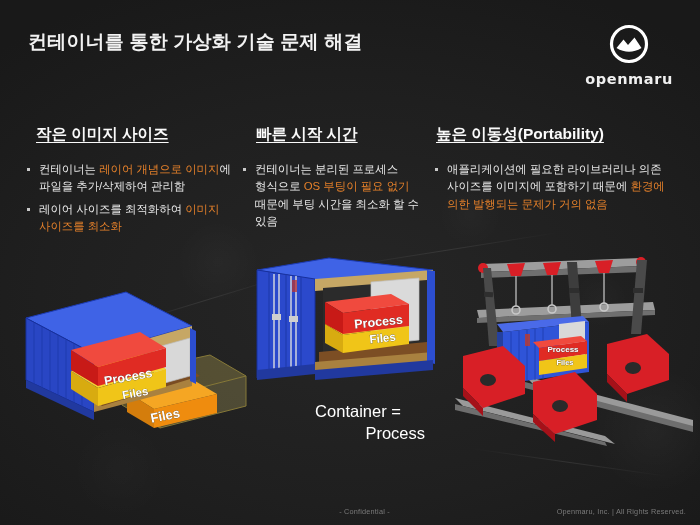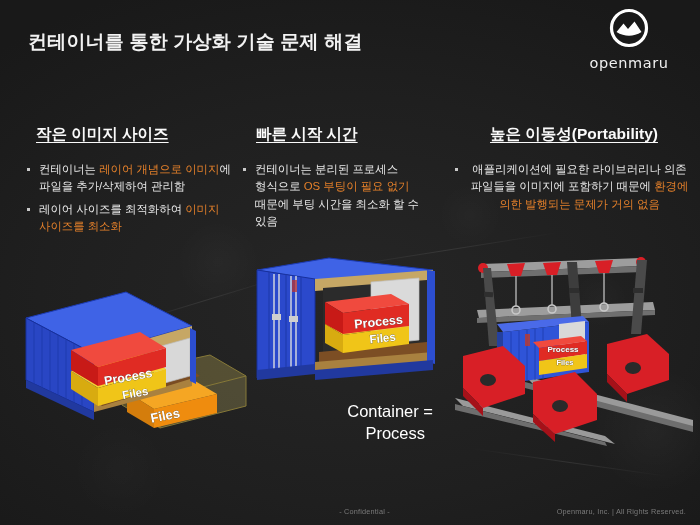--- a/index.html
+++ b/index.html
@@ -37,39 +37,40 @@
     top: 29px;
     font-size: 19px;
     font-weight: bold;
     color: #f2f2f2;
     letter-spacing: 0.2px;
     white-space: nowrap;
   }
   .logo {
     position: absolute;
     right: 22px;
-    top: 8px;
+    top: 24px;
     width: 98px;
     text-align: center;
+    font-weight: bold;
   }
   .logo-mark { display:block; margin: 0 auto; }
   .logo-word {
     display: block;
     margin-top: 3px;
     font-size: 14.5px;
     letter-spacing: 0.6px;
     color: #f0f0f0;
     font-family: "DejaVu Sans", sans-serif;
   }
 
   
   .col { position: absolute; top: 124px; }
   .col-1 { left: 24px;  width: 218px; }
   .col-2 { left: 240px; width: 200px; }
-  .col-3 { left: 452px; width: 240px; text-align: center; }
+  .col-3 { left: 432px; width: 240px; }
 
   .col-heading {
     font-size: 15.5px;
     font-weight: bold;
     color: #fafafa;
     text-decoration: underline;
     text-underline-offset: 3px;
     white-space: nowrap;
     margin: 0 0 16px 0;
   }
@@ -99,21 +100,21 @@
   .hl { color: #e5802a; }
 
   
   .caption {
     position: absolute;
     color: #ffffff;
     font-size: 16.5px;
     line-height: 1.35;
   }
   .cap-2 { left: 283px; top: 400px; width: 150px; }
-  .cap-2 .l1 { display: block; text-align: right; }
+  .cap-2 .l1 { display: block; text-align: center; }
   .cap-2 .l2 { display: block; text-align: right; padding-right: 8px; }
 
   
   .foot {
     position: absolute;
     bottom: 9px;
     font-size: 7.3px;
     color: #7a7a7a;
     letter-spacing: 0.2px;
     text-align: center;
@@ -169,21 +170,21 @@
     <div class="col-heading">작은 이미지 사이즈</div>
     <ul class="bullets">
       <li><span>컨테이너는 </span><span class="hl">레이어 개념으로 이미지</span><span>에 파일을 추가/삭제하여 관리함</span></li>
       <li><span>레이어 사이즈를 최적화하여 </span><span class="hl">이미지 사이즈를 최소화</span></li>
     </ul>
   </div>
 
   <div class="col col-3">
     <div class="col-heading">높은 이동성(Portability)</div>
     <ul class="bullets">
-      <li><span>애플리케이션에 필요한 라이브러리나 의존 파일들을 이미지에 포함하기 때문에 </span><span class="hl">환경에 의한 발행되는 문제가 거의 없음</span></li>
+      <li><span>애플리케이션에 필요한 라이브러리나 의존 사이즈를 이미지에 포함하기 때문에 </span><span class="hl">환경에 의한 발행되는 문제가 거의 없음</span></li>
     </ul>
   </div>
 
   <div class="figure fig-1">
     <svg viewBox="0 0 232 185">
 
       <g opacity="0.55">
         <path d="M108 122 L196 103 L232 124 L146 146 Z" fill="#efd968" opacity="0.45"></path>
         <path d="M108 122 L146 146 L146 176 L108 153 Z" fill="#e3c84d" opacity="0.5"></path>
         <path d="M146 146 L232 124 L232 154 L146 176 Z" fill="#f0dc78" opacity="0.4"></path>

